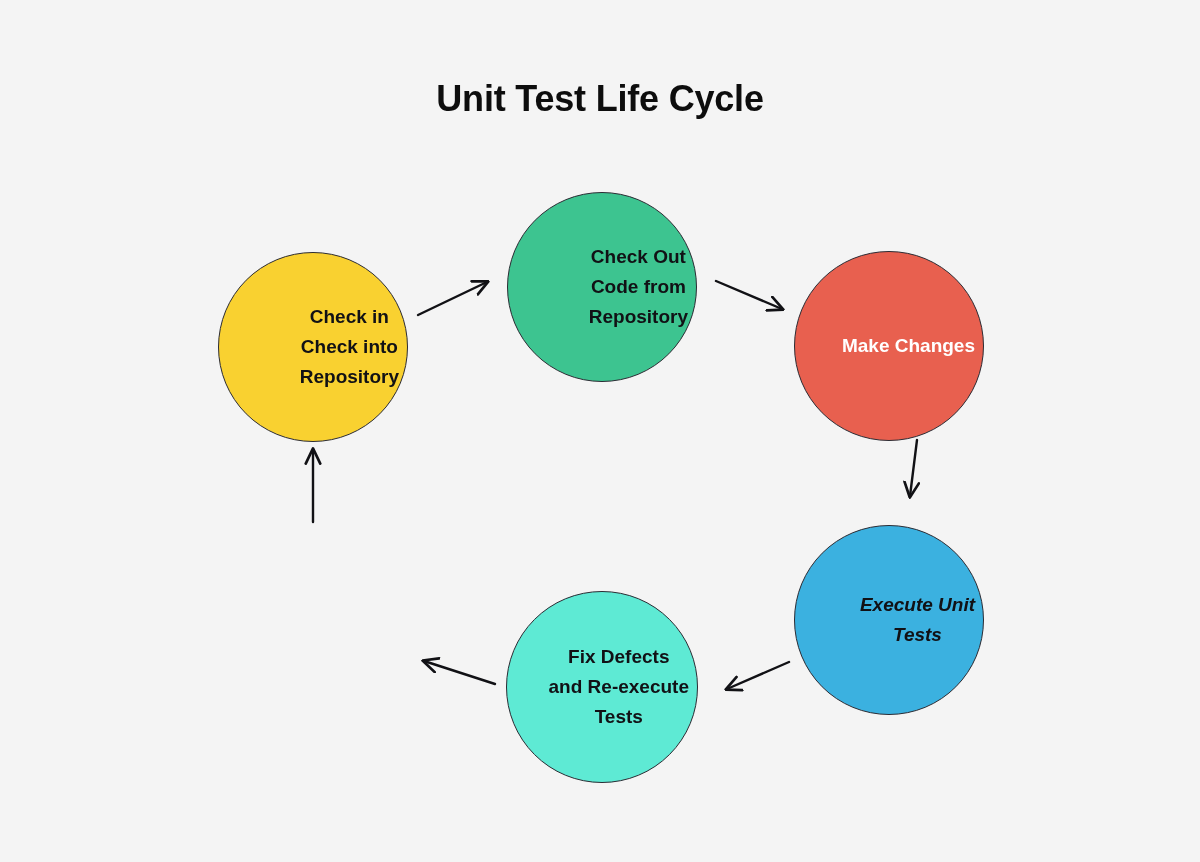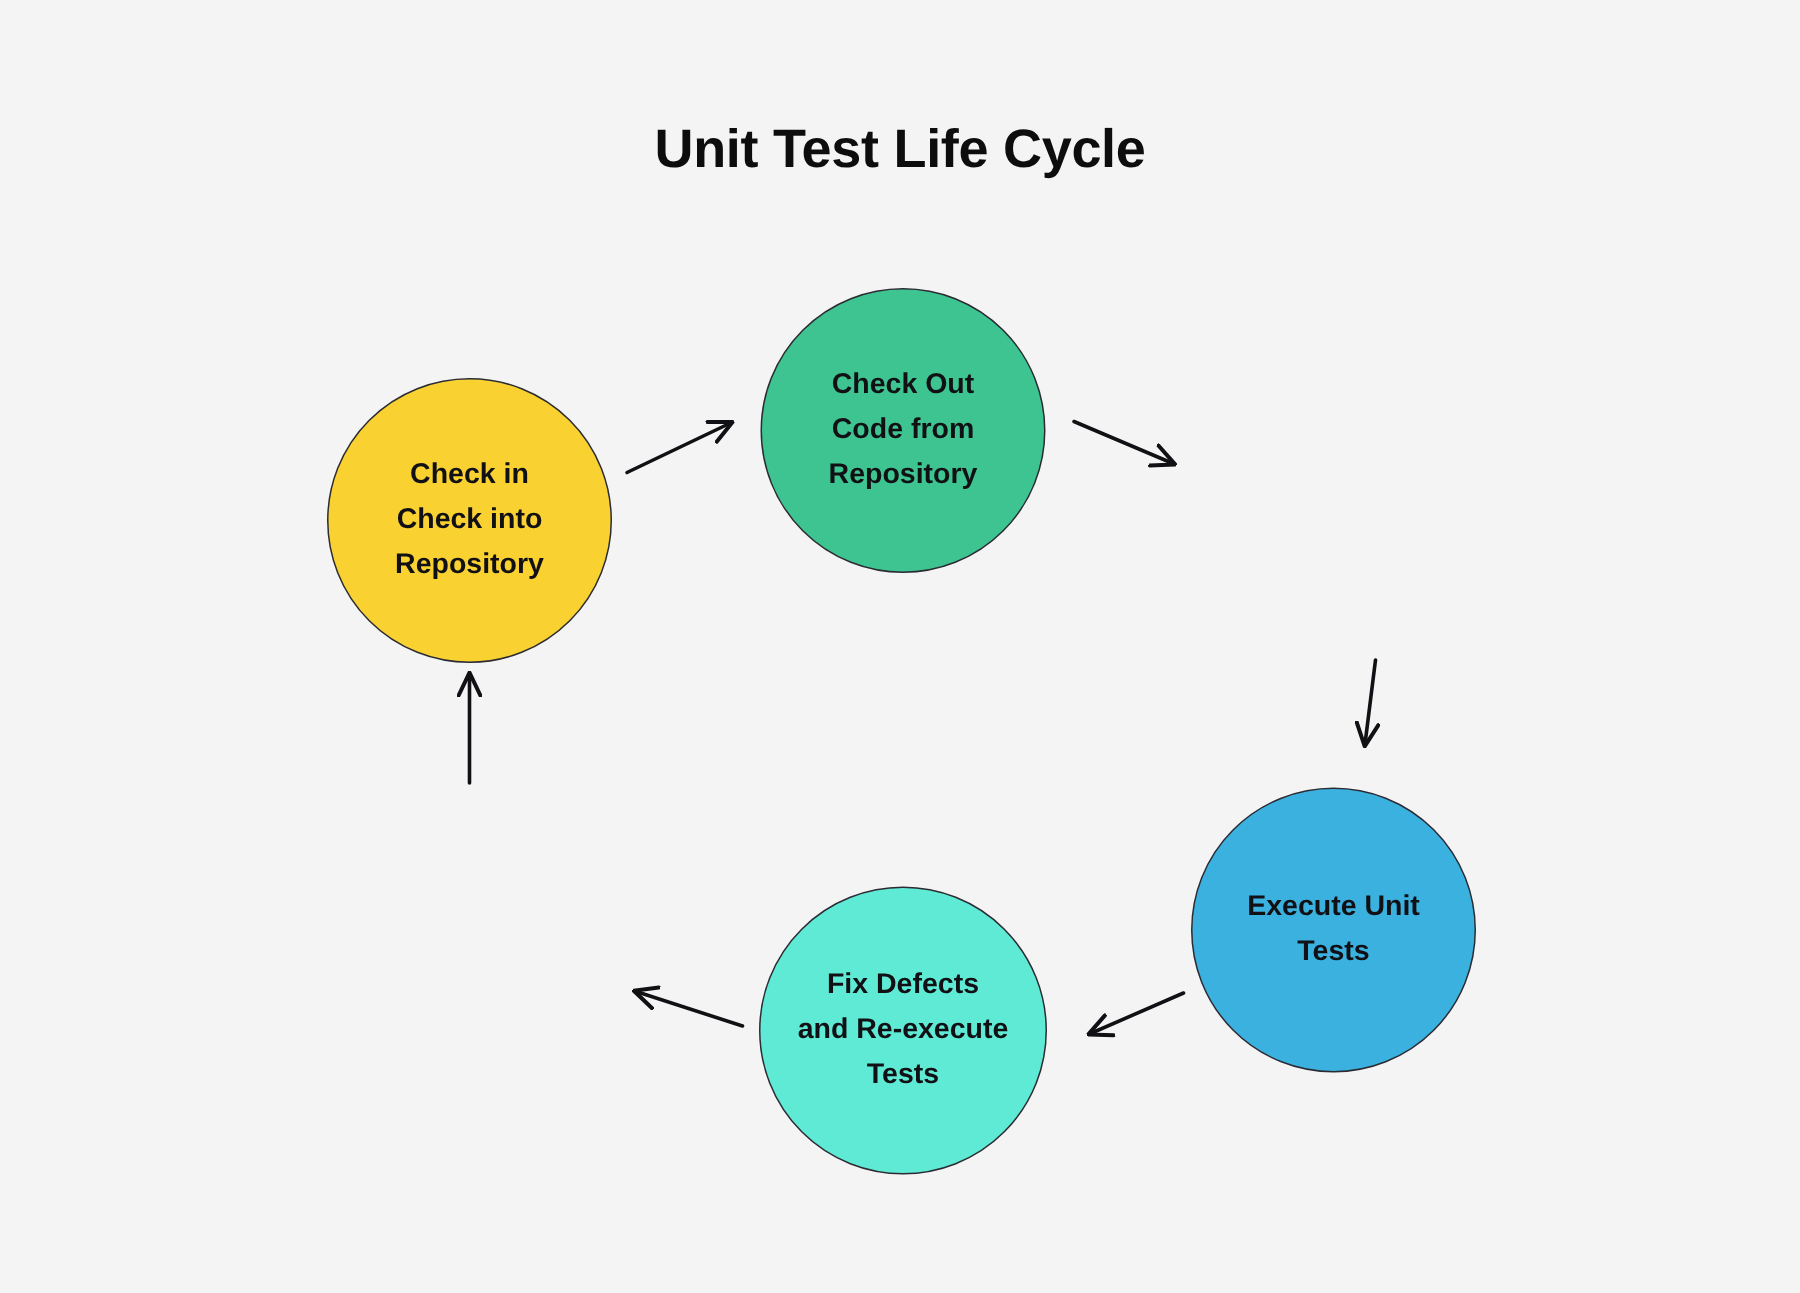--- a/index.html
+++ b/index.html
@@ -31,21 +31,21 @@
     letter-spacing: -0.2px;
     white-space: nowrap;
   }
   .node {
     position: absolute;
     border-radius: 50%;
     border: 1.2px solid #2b2b33;
     box-sizing: border-box;
     display: flex;
     align-items: center;
-    justify-content: center;
+    justify-content: flex-end;
     text-align: center;
   }
   .node-label {
     font-size: 19px;
     font-weight: 700;
     line-height: 1.58;
     padding: 0 8px;
     white-space: pre-line;
   }
   .node.dark .node-label { color: #111115; }
@@ -89,22 +89,25 @@
 Check into
 Repository</span>
   </div>
 
   <div class="node dark" style="left:507px; top:192px; width:190px; height:190px; background:#3dc490;">
     <span class="node-label">Check Out
 Code from
 Repository</span>
   </div>
 
+  <div class="node light" style="left:794px; top:251px; width:190px; height:190px; background:#e8604f;">
+    <span class="node-label">Make Changes</span>
+  </div>
 
-  <div class="node dark" style="left:794px; top:525px; width:190px; height:190px; background:#3bb1e0;">
+  <div class="node dark" style="left:794px; top:525px; width:190px; height:190px; background:#3bb1e0;font-style:italic;">
     <span class="node-label">Execute Unit
 Tests</span>
   </div>
 
   <div class="node dark" style="left:506px; top:591px; width:192px; height:192px; background:#5eead4;">
     <span class="node-label">Fix Defects
 and Re-execute
 Tests</span>
   </div>
 

